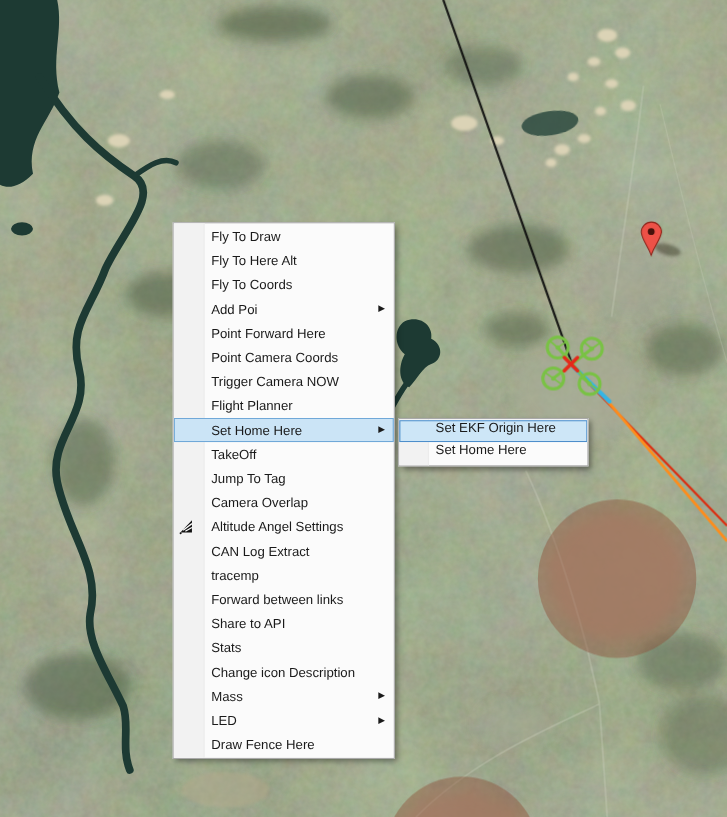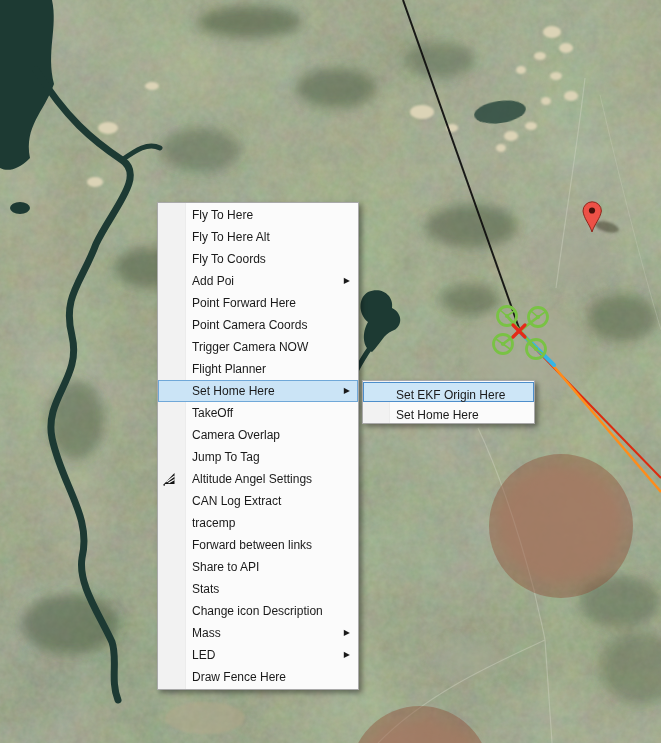--- a/index.html
+++ b/index.html
@@ -41,21 +41,21 @@
     position:absolute; left:362px; top:380px; width:173px;
     background:#fbfbfb; border:1px solid #a9a9a9;
     box-shadow:3px 3px 5px rgba(0,0,0,.38);
     padding:1px 0; box-sizing:border-box; z-index:3;
   }
   .submenu::before {
     content:""; position:absolute; left:0; top:0; bottom:0; width:26px;
     background:#f2f2f2; border-right:1px solid #ececec;
   }
   .submenu-item {
-    position:relative; height:20px; display:flex; align-items:flex-end;
+    position:relative; height:20px; display:flex; align-items:flex-start;
     font-size:12px; color:#1a1a1a; padding:0 8px 0 33px; cursor:default;
     white-space:nowrap;
   }
   .submenu-item.hl {
     background:#cde6f7; box-shadow:inset 0 0 0 1px #4d8ecb;
   }
 </style>
 </head>
 <body>
 
@@ -206,21 +206,21 @@
 
     <g>
       <ellipse cx="607" cy="227" rx="12" ry="5" fill="#30301f" opacity="0.45" transform="rotate(15 607 227)" filter="url(#soft2)"></ellipse>
       <path d="M592,232 C589,223 584,219 583,211 A9.2,9.2 0 1 1 601.4,211 C600,219 595,223 592,232 Z" stroke="#8d241a" stroke-width="1" fill="#ed5147"></path>
       <circle cx="592" cy="210.5" r="3.1" fill="#45110b"></circle>
     </g>
   </svg>
 
   <div class="menu">
     <div class="menu-item">
-      <span>Fly To Here</span>
+      <span>Fly To Draw</span>
     </div>
     <div class="menu-item">
       <span>Fly To Here Alt</span>
     </div>
     <div class="menu-item">
       <span>Fly To Coords</span>
     </div>
     <div class="menu-item">
       <span>Add Poi</span>
       <span class="arrow">▶</span>
@@ -238,24 +238,24 @@
       <span>Flight Planner</span>
     </div>
     <div class="menu-item hl">
       <span>Set Home Here</span>
       <span class="arrow">▶</span>
     </div>
     <div class="menu-item">
       <span>TakeOff</span>
     </div>
     <div class="menu-item">
+      <span>Jump To Tag</span>
+    </div>
+    <div class="menu-item">
       <span>Camera Overlap</span>
-    </div>
-    <div class="menu-item">
-      <span>Jump To Tag</span>
     </div>
     <div class="menu-item">
       <span class="ico">
         <svg viewBox="0 0 16 16" width="16" height="16">
           <path d="M2,13 L12.5,2 L12.5,13 Z" fill="#111"></path>
           <path d="M4.5,11 L12.5,5 M6.5,12 L12.5,8.5" stroke="#fbfbfb" stroke-width="1.2"></path>
           <circle cx="2.2" cy="13.8" r="0.9" fill="#111"></circle>
         </svg>
       </span>
       <span>Altitude Angel Settings</span>

